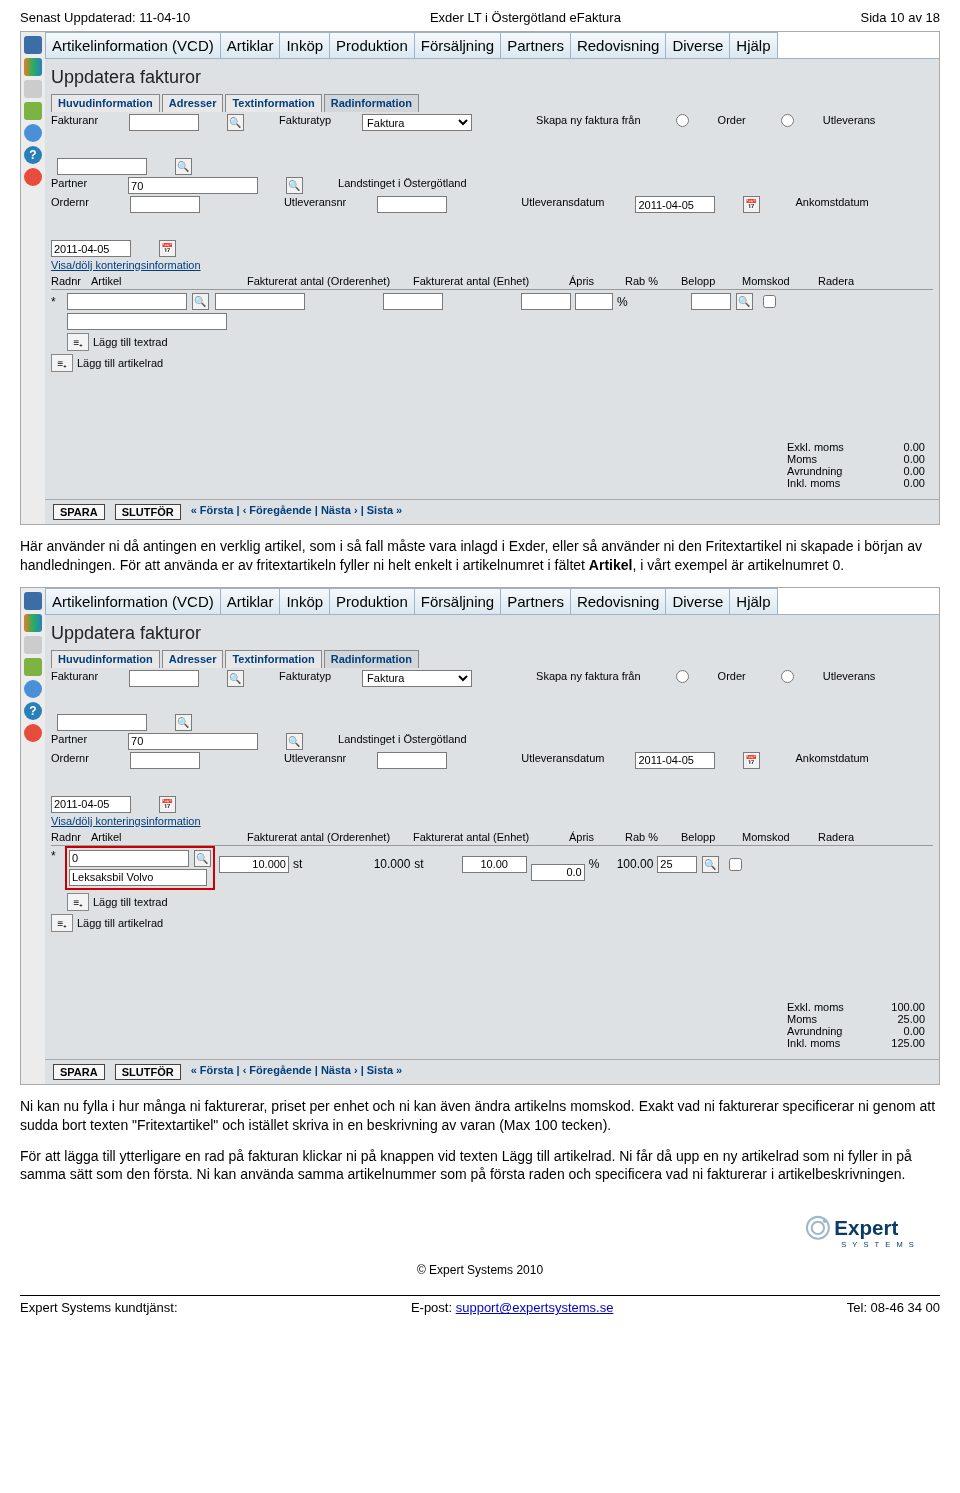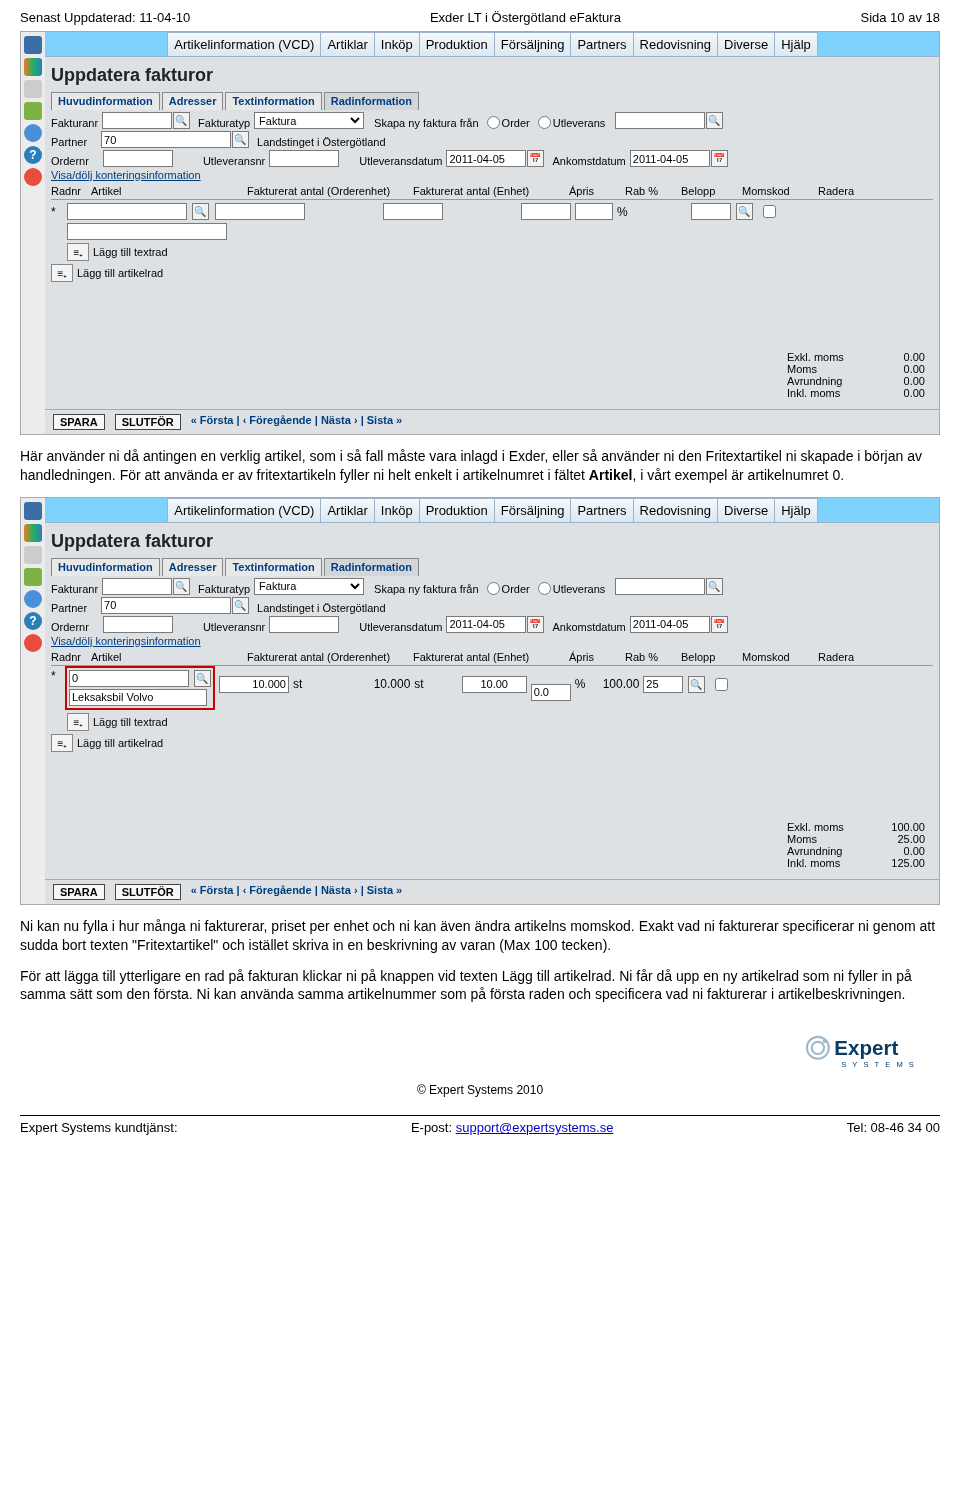--- a/index.html
+++ b/index.html
@@ -17,31 +17,31 @@
   .app-shot {
     border: 1px solid #aaa;
     background: #dcdedf;
     display: flex;
     margin-bottom: 12px;
   }
   .side-icons { width: 24px; background: #ececec; display: flex; flex-direction: column; align-items: center; padding-top: 2px; }
   .side-icons .ic { width: 18px; height: 18px; margin: 2px 0; border-radius: 3px; display:inline-block; }
   .app-body { flex: 1; display: flex; flex-direction: column; }
 
-  .menubar { display: flex; gap: 0; background: #7dd3fc; border-bottom: 1px solid #9db3c9; font-size: 13px; justify-content: center; }
+  .menubar { display: flex; gap: 0; background: #ffffff; border-bottom: 1px solid #9db3c9; font-size: 15px; }
   .menubar .mitem { padding: 4px 6px; border: 1px solid #9db3c9; border-bottom: none; background: linear-gradient(#f5f9fc,#dbe7f0); margin-right: -1px; cursor: pointer; }
 
   .form-area { background: #dde1e4; padding: 4px 6px 8px; }
-  h2.page-title { font-size: 18px; font-weight: bold; margin: 4px 0 6px; color: #222; }
+  h2.page-title { font-size: 18px; font-weight: normal; margin: 4px 0 6px; color: #222; }
 
   .subtabs { display: flex; font-size: 11px; margin-bottom: 2px; }
   .subtabs .stab { padding: 2px 6px 3px; border: 1px solid #888; border-bottom: none; background: #e8e8e8; margin-right: 2px; cursor: pointer; color:#003e7e; font-weight:bold; }
   .subtabs .stab.active { background: #d3d6d8; }
 
-  .form-row { display: flex; align-items: flex-end; font-size: 11px; margin: 2px 0; flex-wrap: wrap; }
+  .form-row { display: flex; align-items: flex-start; font-size: 11px; margin: 2px 0; flex-wrap: wrap; gap: 27px; }
   .form-row label { margin-right: 4px; }
   .txt { border: 1px solid #7a7a7a; background: #fff; font-size: 11px; padding: 1px 2px; height: 17px; }
   .btn-lookup { width: 17px; height: 17px; border: 1px solid #7a7a7a; background: #f2f2f2; display:inline-flex; align-items:center; justify-content:center; font-size:10px; cursor:pointer; margin-left:1px; margin-right:8px; }
   .sel { border: 1px solid #7a7a7a; background:#fff; font-size:11px; height:17px; }
   .radio { margin: 0 2px 0 4px; }
   .link-sm { color: #003e7e; font-size: 11px; text-decoration: underline; cursor: pointer; }
 
   .hdr-grid { display:flex; font-size:11px; border-bottom:1px solid #999; padding-bottom:2px; margin-top:4px; gap:6px; }
   .hdr-grid span { }
   .row-grid { display:flex; align-items:center; gap:4px; margin:2px 0; }
@@ -330,21 +330,21 @@
           </div>
         </div>
         <div class="row-grid" style="margin:2px 0 0">
           <input class="txt" style="width: 70px; text-align: right;" value="10.000">
           <span>st</span>
           <span style="width:40px"></span>
           <span style="width:60px;text-align:right">10.000</span>
           <span>st</span>
           <span style="width:30px"></span>
           <input class="txt" style="width: 65px; text-align: center;" value="10.00">
-          <input class="txt" style="width: 40px;  margin-top: 16px;" value="0.0">
+          <input class="txt" style="width: 54px; text-align: right; margin-top: 16px;" value="0.0">
           <span>%</span>
           <span style="width:50px;text-align:right">100.00</span>
           <input class="txt" style="width: 40px;" value="25">
           <span class="btn-lookup" style="margin-right:2px">🔍</span>
           <input type="checkbox" style="">
         </div>
       </div>
 
       <div class="tool-row">
         <span style="width:12px"></span>

